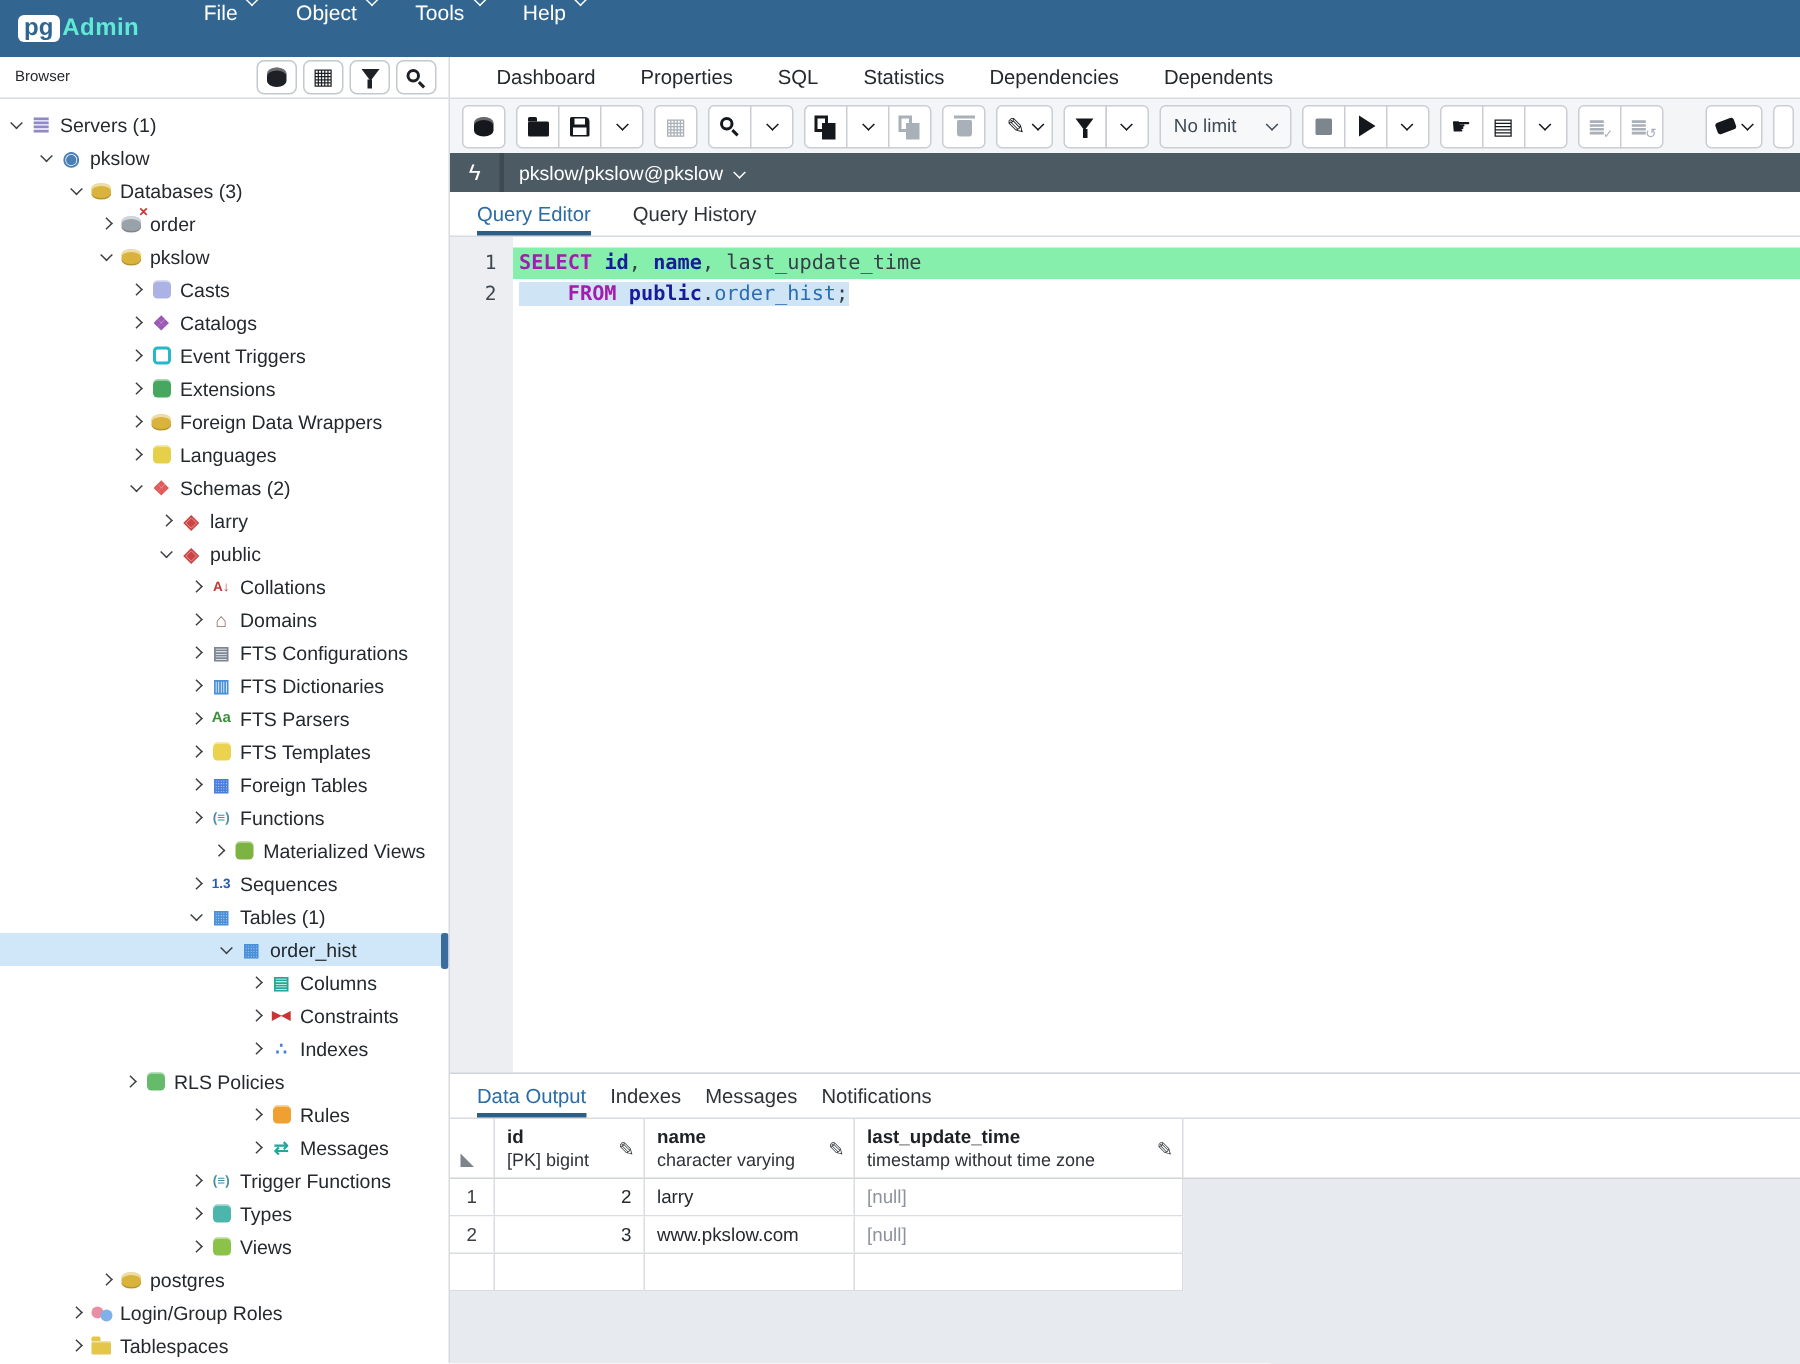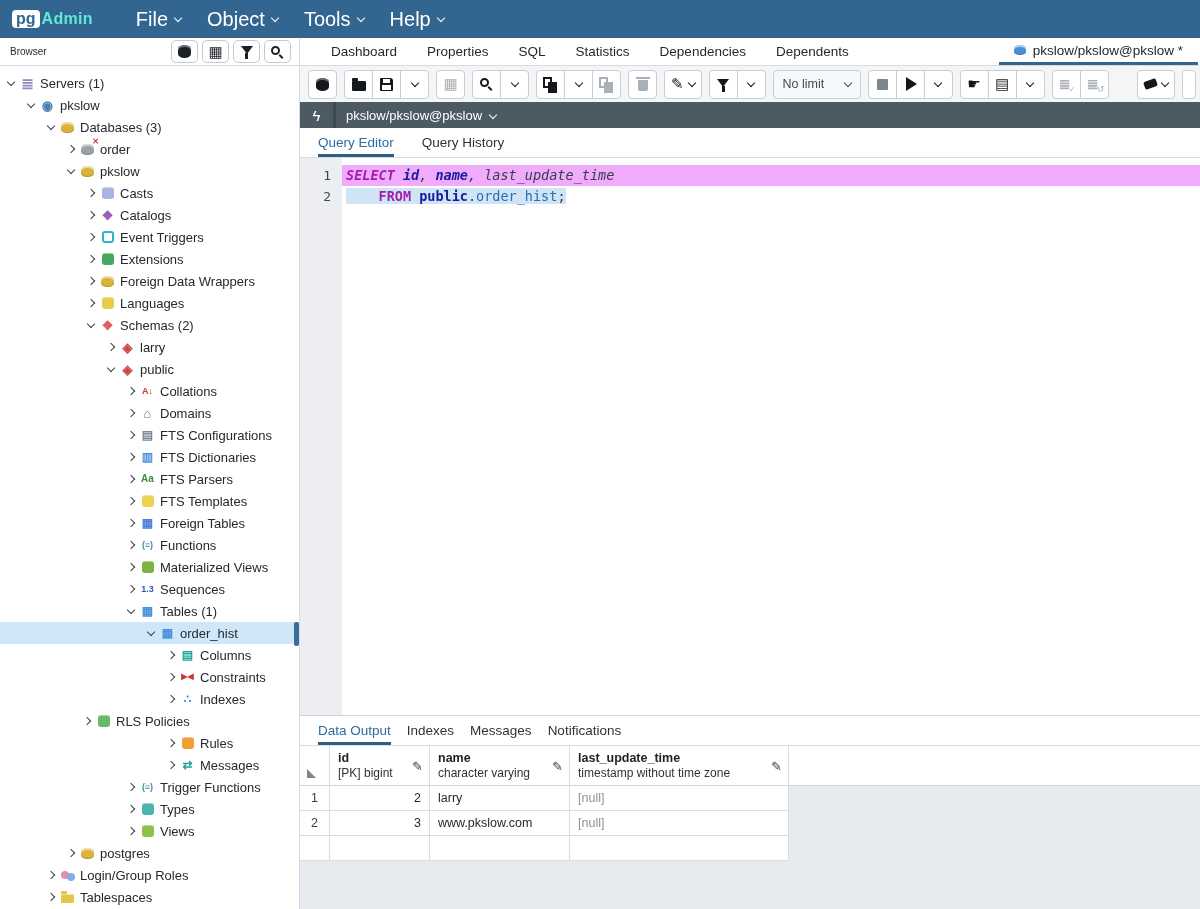--- a/index.html
+++ b/index.html
@@ -5,21 +5,21 @@
   * { box-sizing: border-box; margin: 0; padding: 0; }
   html,body { width:1200px; height:909px; overflow:hidden; }
   body { font-family:"Liberation Sans", sans-serif; font-size:13px; color:#222; background:#fff; }
   .app { position:relative; width:1200px; height:909px; display:flex; flex-direction:column;border-radius:32px; }
 
   
   .menubar { height:38px; background:#326690; display:flex; align-items:center; padding:0 12px; flex:0 0 auto; }
   .logo { display:flex; align-items:center; margin-right:30px; }
   .logo-pg { background:#fff; color:#2f6690; font-weight:bold; font-size:16px; padding:0 4px; border-radius:4px; margin-right:2px; }
   .logo-admin { color:#5eead4; font-weight:bold; font-size:16px; letter-spacing:.3px; }
-  .menu-item { color:#fff; font-size:20px; padding:0 13px; height:38px; display:flex; align-items:center; gap:7px; cursor:default; }
+  .menu-item { color:#fff; font-size:14px; padding:0 13px; height:38px; display:flex; gap:7px; cursor:default; }
   .chev { width:6px; height:6px; border-right:1.6px solid currentColor; border-bottom:1.6px solid currentColor; transform:rotate(45deg); margin-top:-3px; flex:0 0 auto; }
 
   
   .subheader { height:28px; display:flex; border-bottom:1px solid #d7dadf; flex:0 0 auto; }
   .browser-head { width:300px; flex:0 0 auto; display:flex; align-items:center; padding:0 8px 0 10px; border-right:1px solid #d7dadf; }
   .browser-title { flex:1; font-size:10px; color:#24292e; }
   .mini-btn { width:27px; height:23px; border:1px solid #c3c9cf; border-radius:5px; background:#fff; display:flex; align-items:center; justify-content:center; margin-left:4px; color:#1d2125; }
   .main-tabs { flex:1; display:flex; align-items:stretch; padding-left:16px; overflow:hidden; }
   .mtab { padding:0 15px; display:flex; align-items:center; gap:7px; font-size:13.5px; color:#24292e; white-space:nowrap; }
   .mtab.active { margin-left:auto; border-bottom:3px solid #326690; padding-bottom:0; margin-right:2px; }
@@ -107,21 +107,21 @@
   .etabs { height:30px; flex:0 0 auto; display:flex; gap:28px; padding-left:18px; border-bottom:1px solid #d8dbe0; background:#fff; }
   .etab { display:flex; align-items:center; font-size:13.5px; color:#2f3338; border-bottom:3px solid transparent; padding-top:2px; }
   .etab.active { color:#2a6ca3; border-bottom-color:#2d5f86; }
 
   
   .editor { flex:1; min-height:0; display:flex; background:#fff; font-family:"DejaVu Sans Mono", monospace; }
   .gutter { width:42px; flex:0 0 auto; background:#eceef1; padding-top:7px; text-align:right; }
   .gutter div { height:21px; line-height:21px; padding-right:11px; font-size:13px; color:#3e4650; }
   .code { flex:1; padding-top:7px; overflow:hidden; }
   .cline { height:21px; line-height:21px; font-size:13.5px; white-space:pre; padding-left:4px; color:#353f49; }
-  .cline.sel-full { background:#f0abfc;font-style:italic; }
+  .cline.sel-full { background:#86efac; }
   .seltext { background:#cfe5f6; }
   .tok-kw { color:#a21caf; font-weight:bold; }
   .tok-idb { color:#1a1a9c; font-weight:bold; }
   .tok-pl { color:#353f49; }
   .tok-tb { color:#2a6db3; }
 
   
   .output { height:194px; flex:0 0 auto; border-top:1px solid #cfd4d9; display:flex; flex-direction:column; background:#e7eaef; }
   .otabs { height:30px; flex:0 0 auto; display:flex; gap:16px; padding-left:18px; border-bottom:1px solid #d8dbe0; background:#fff; }
   .grid-head { height:40px; flex:0 0 auto; display:flex; background:#fff; border-bottom:1px solid #cfd4d9; }
@@ -199,24 +199,20 @@
         </div>
         <div class="mtab">
           <span>Statistics</span>
         </div>
         <div class="mtab">
           <span>Dependencies</span>
         </div>
         <div class="mtab">
           <span>Dependents</span>
         </div>
-        <div class="mtab active">
-          <span class="k-cyl" style="background: rgb(74, 144, 217); width: 12px; height: 10px;"></span>
-          <span>pkslow/pkslow@pkslow *</span>
-        </div>
       </div>
   </div>
 
   <div class="content">
 
     <div class="tree" id="tree">
       <div class="scroll-thumb"></div>
     <div class="trow" style="padding-left: 4px;">
           <span class="exp open">
             <i></i>
@@ -409,21 +405,21 @@
         </div>
         <div class="trow" style="padding-left: 124px;">
           <span class="exp closed">
             <i></i>
           </span>
           <span class="t-ico">
             <span class="k-g" style="color: rgb(74, 143, 159); font-size: 9px;">(≡)</span>
           </span>
           <span class="tlabel">Functions</span>
         </div>
-        <div class="trow" style="padding-left: 124px;">
+        <div class="trow" style="padding-left: 124px; justify-content: center;">
           <span class="exp closed">
             <i></i>
           </span>
           <span class="t-ico">
             <span class="k-sq" style="background: rgb(124, 179, 66);"></span>
           </span>
           <span class="tlabel">Materialized Views</span>
         </div>
         <div class="trow" style="padding-left: 124px;">
           <span class="exp closed">

